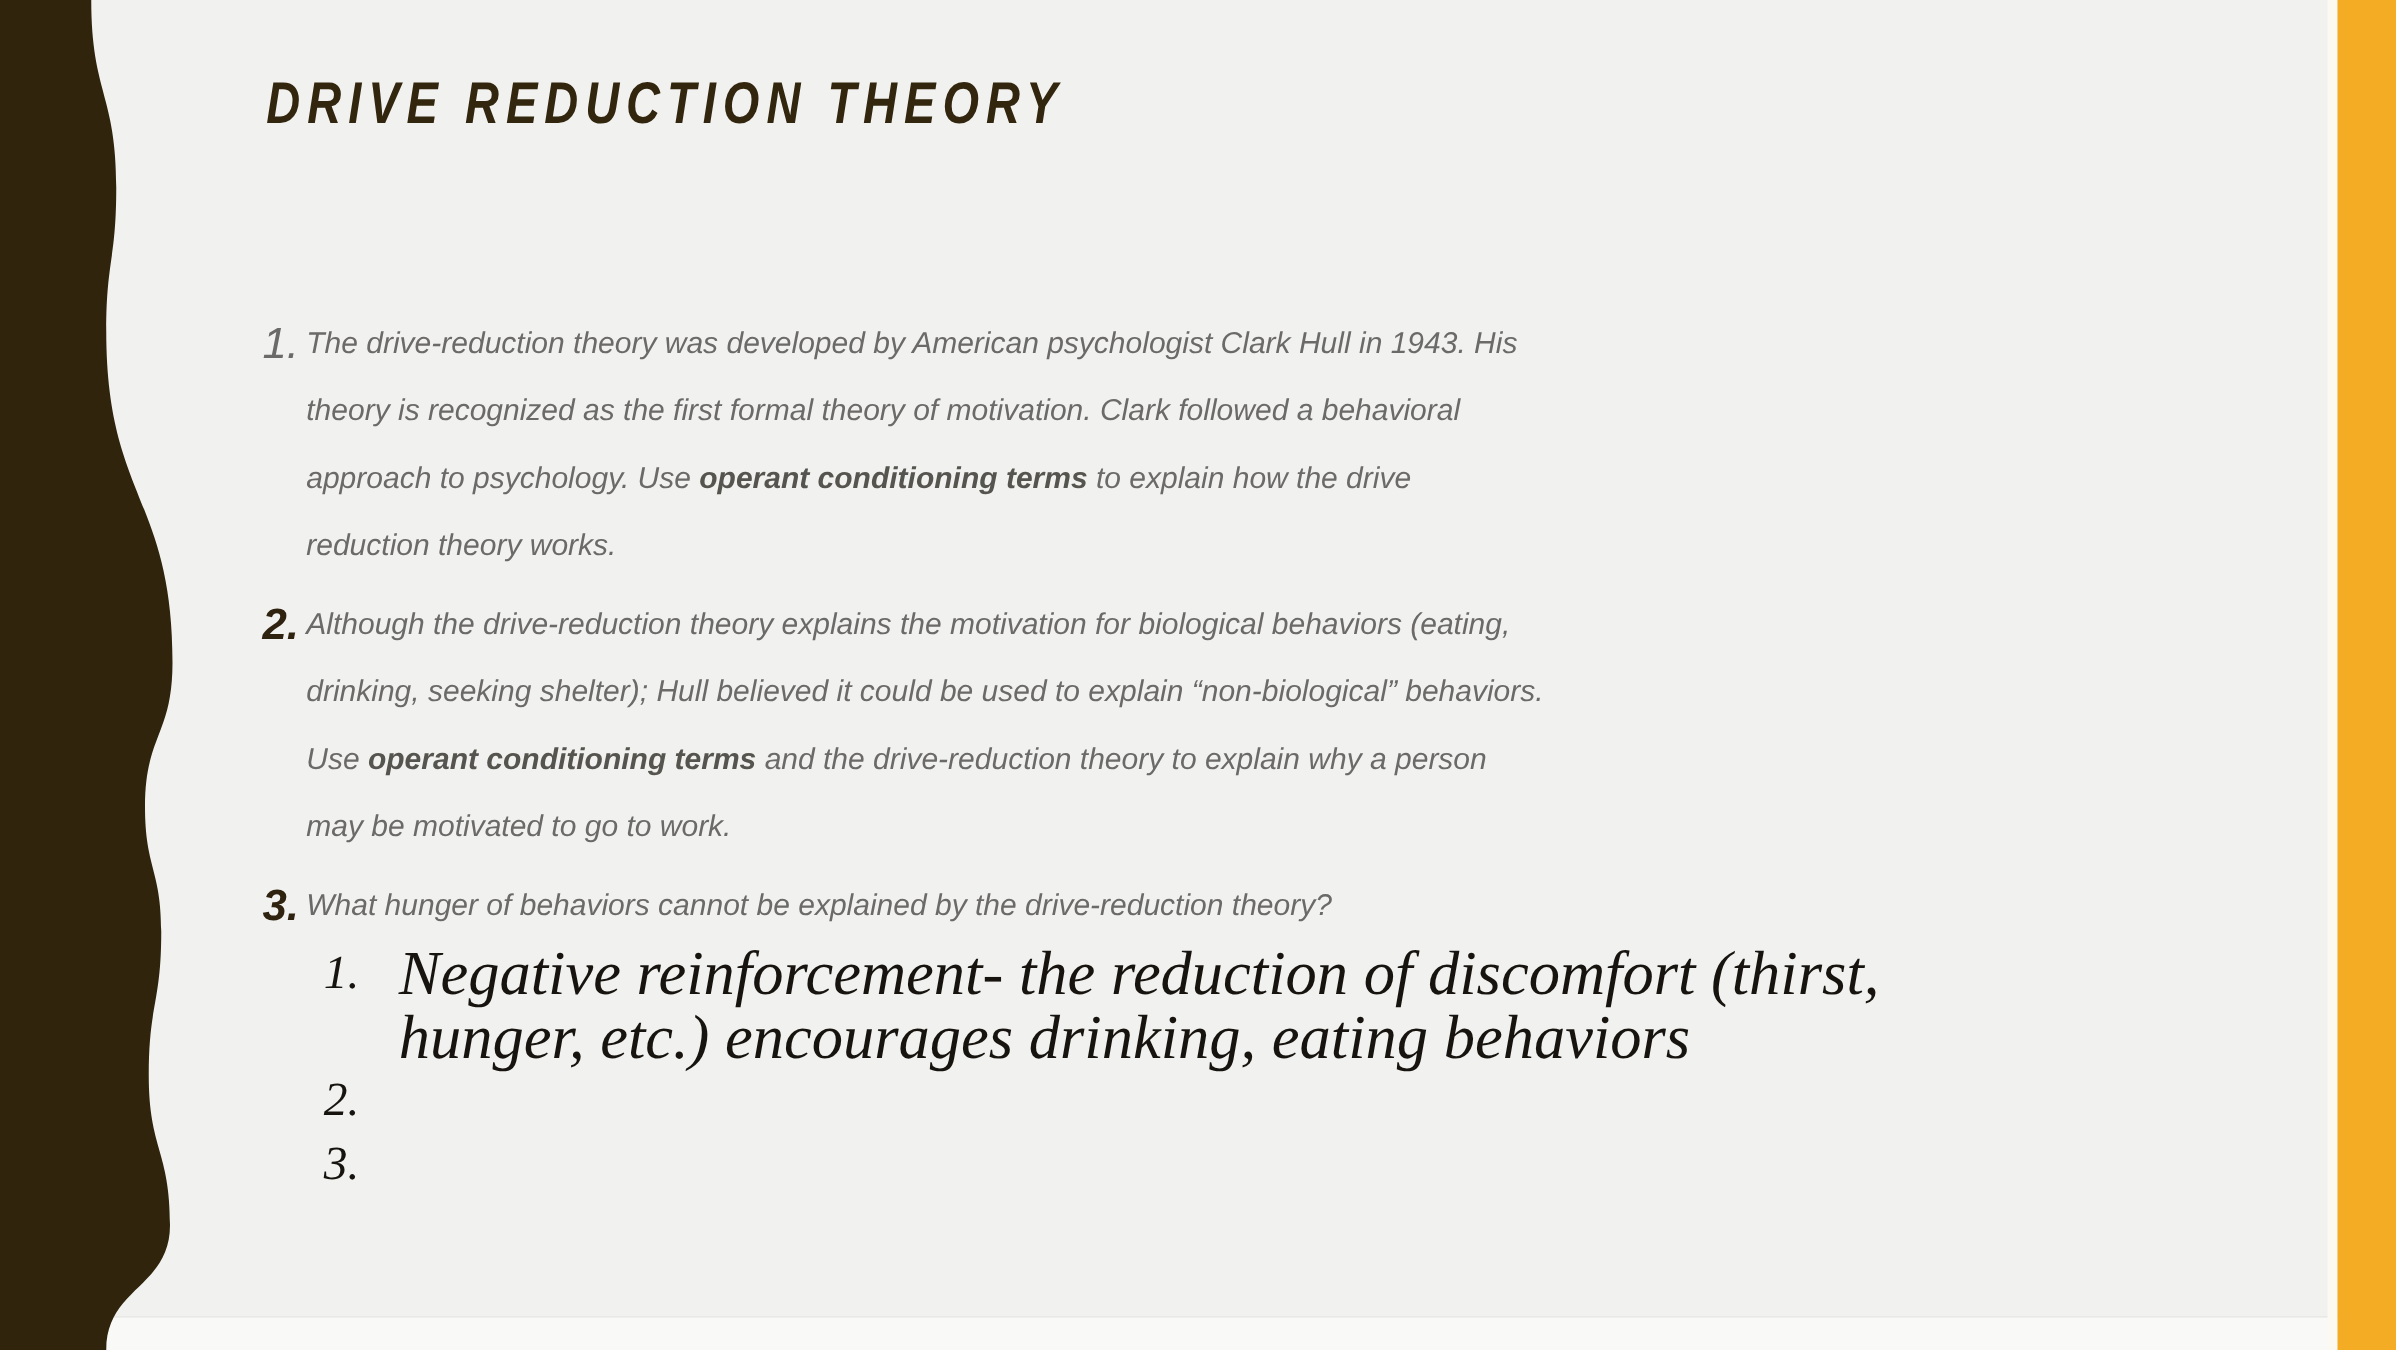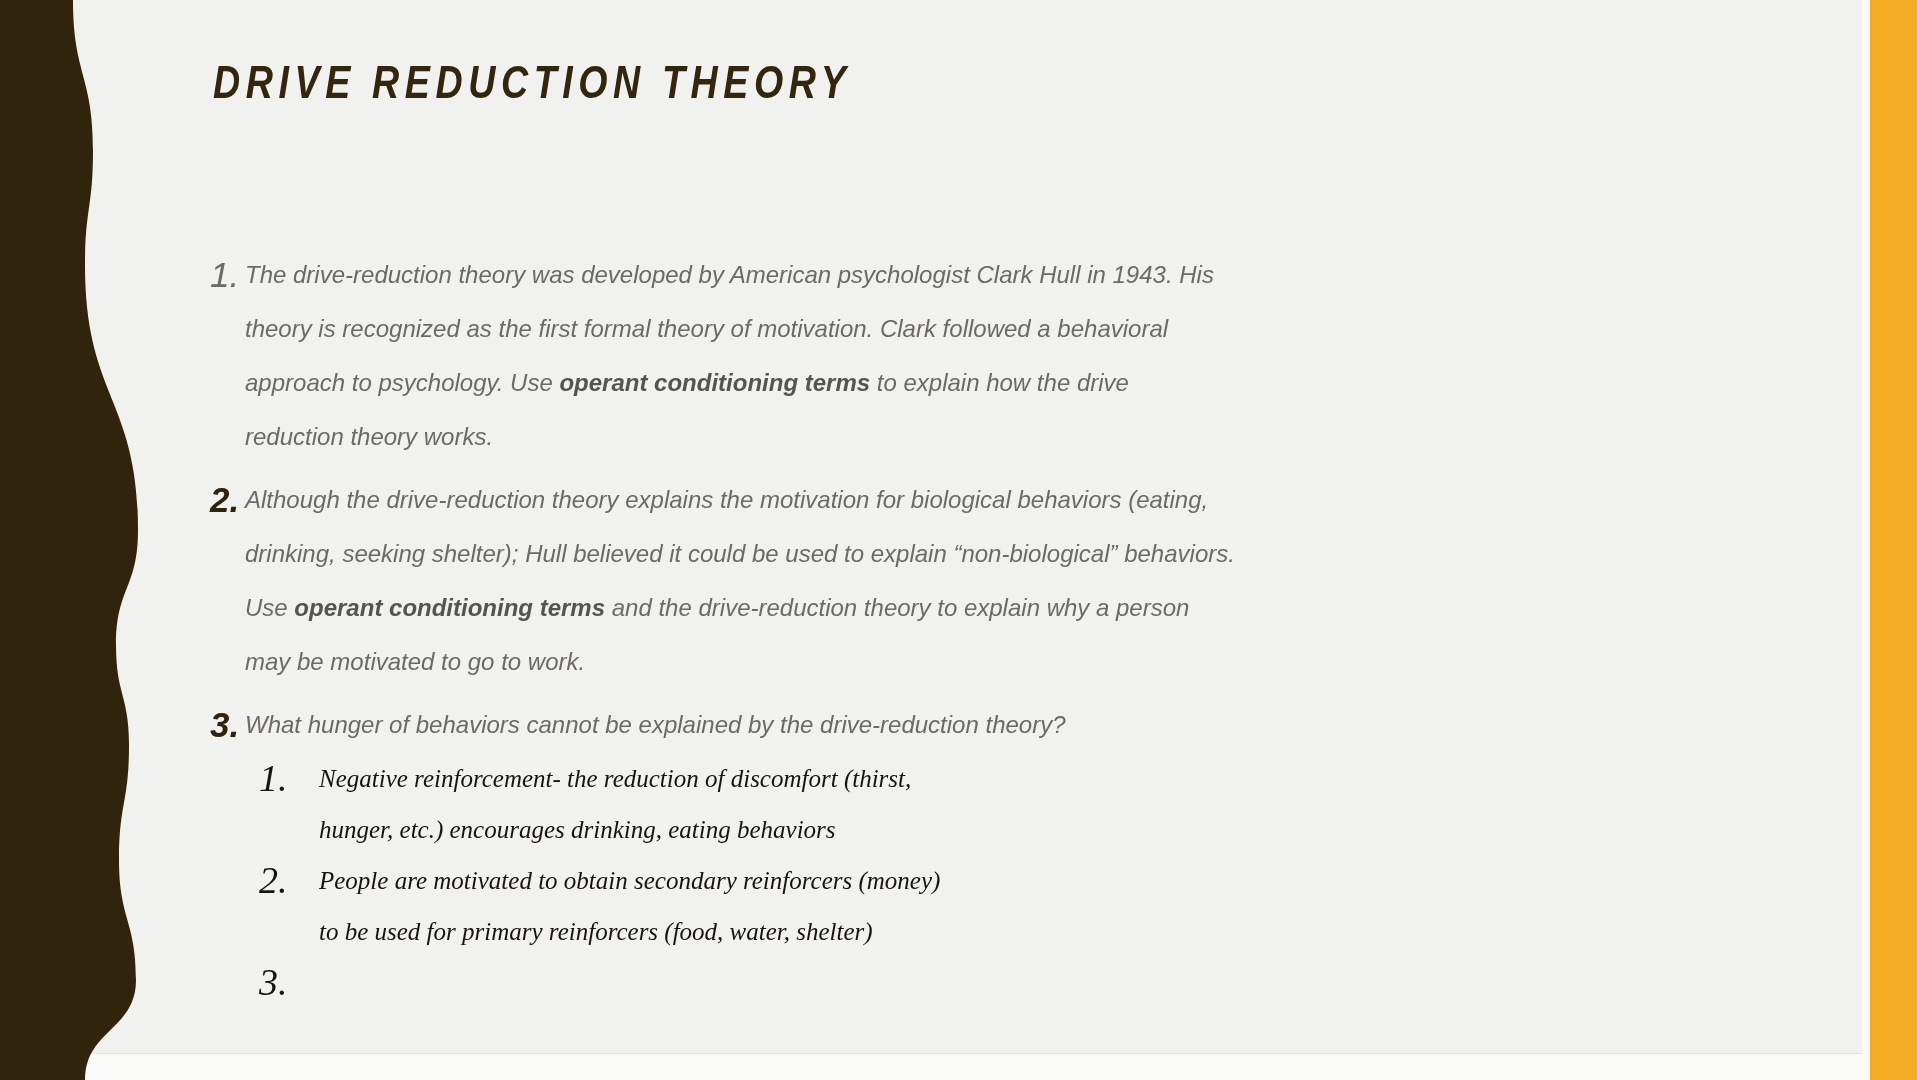--- a/index.html
+++ b/index.html
@@ -39,21 +39,21 @@
     font-size:24px;line-height:54px;color:var(--body);white-space:pre-line;
   }
   .m-text b{font-weight:700;color:var(--body-bold);}
   ol.sub-list{list-style:none;margin:1px 0 0 14px;}
   ol.sub-list>li{display:flex;}
   .s-marker{
     flex:0 0 60px;font-family:"Liberation Serif",serif;font-size:38px;
     line-height:51px;color:var(--serif);
   }
   .s-text{
-    font-family:"Liberation Serif",serif;font-size:25px;line-height:51px;
+    font-family:"Liberation Serif",serif;font-size:50px;line-height:51px;
     color:var(--serif);white-space:pre-line;
   }
 </style>
 </head>
 <body>
 
 <div class="slide">
 
   <div class="bottom-strip"></div>
 
@@ -99,22 +99,20 @@
         <div class="m-content">
           <div class="m-text"><span>What hunger of behaviors cannot be explained by the drive-reduction theory?</span></div>
           <ol class="sub-list">
             <li>
               <span class="s-marker">1.</span>
               <span class="s-text">Negative reinforcement- the reduction of discomfort (thirst,
 hunger, etc.) encourages drinking, eating behaviors</span>
             </li>
             <li>
               <span class="s-marker">2.</span>
-              <span class="s-text">People are motivated to obtain secondary reinforcers (money)
-to be used for primary reinforcers (food, water, shelter)</span>
             </li>
             <li>
               <span class="s-marker">3.</span>
             </li>
           </ol>
         </div>
       </li>
     </ol>
 
 </div>

